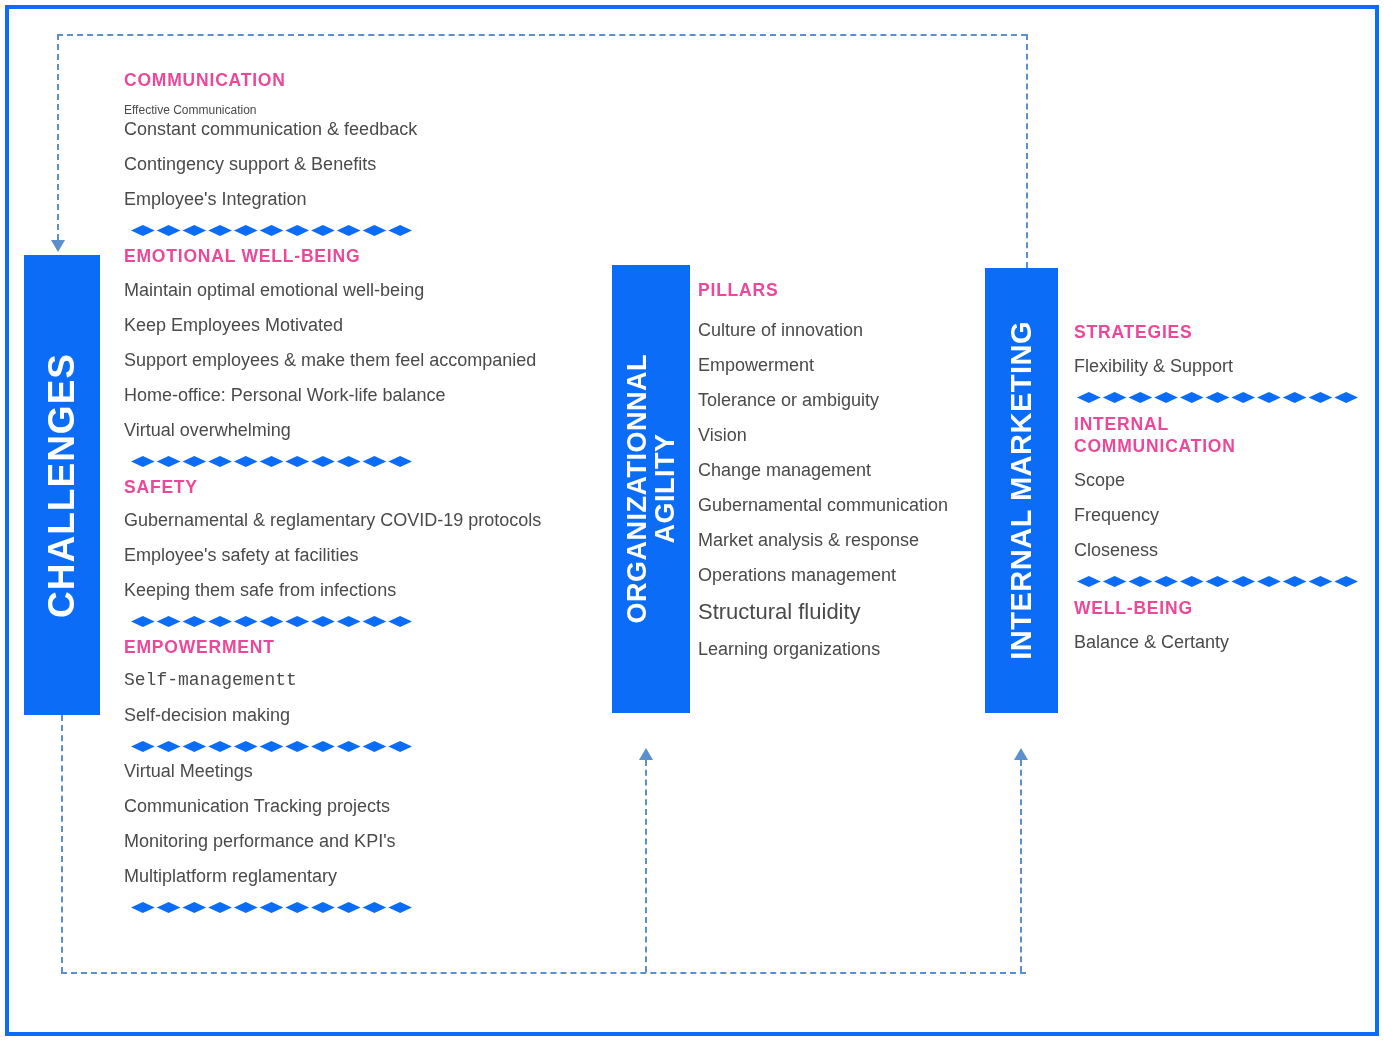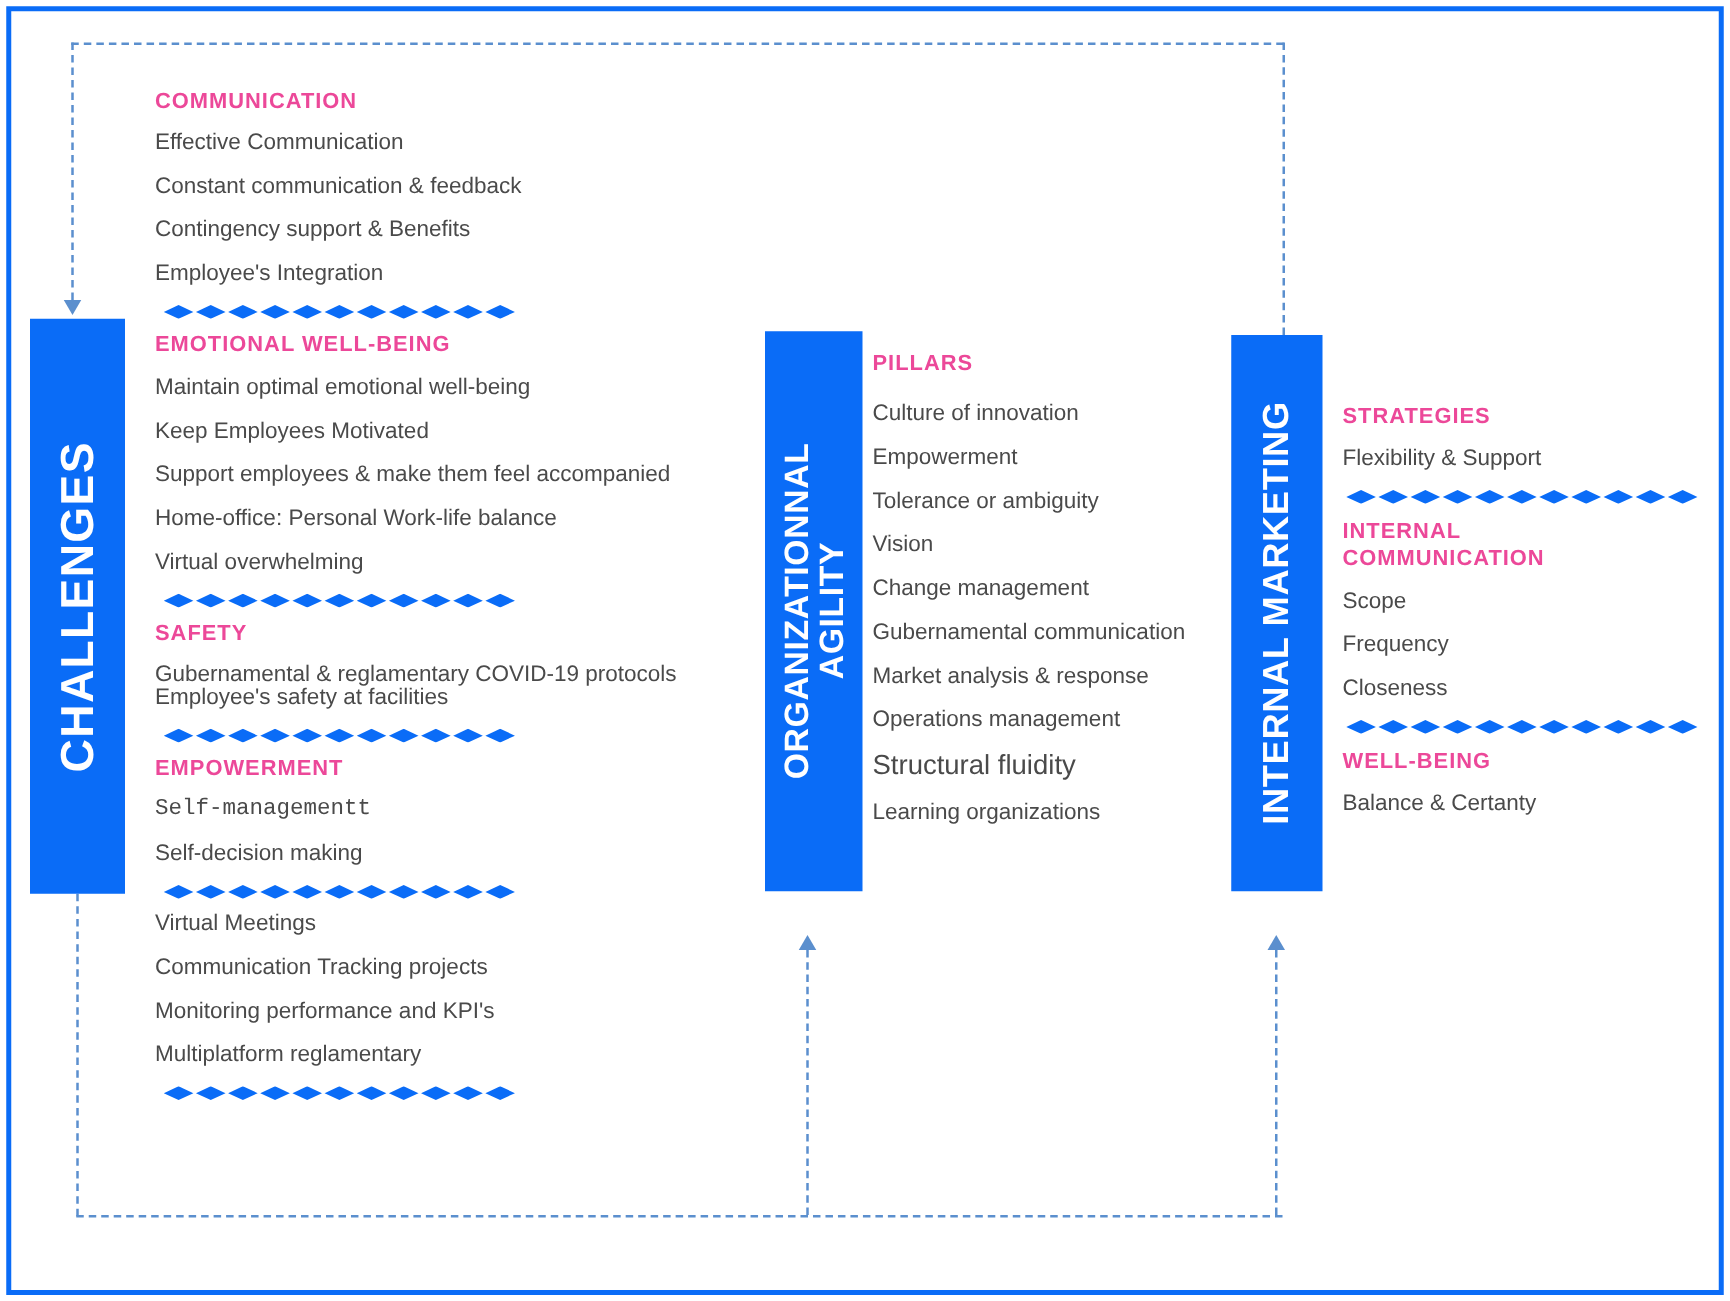--- a/index.html
+++ b/index.html
@@ -134,21 +134,21 @@
     <span class="vtext">ORGANIZATIONNAL
 AGILITY</span>
   </div>
   <div class="vbar" id="bar-marketing">
     <span class="vtext">INTERNAL MARKETING</span>
   </div>
 
   <div class="group" id="col-left">
       <div style="margin-bottom: 3px;">
         <div class="g-title" style="font-size: 17.5px; margin-bottom: 13px;">COMMUNICATION</div>
-        <div class="g-item" style="font-size: 18px; margin-bottom: 17px;">Effective Communication</div>
+        <div class="g-item" style="font-size: 12px; margin-bottom: 4px;">Effective Communication</div>
         <div class="g-item" style="font-size: 18px; margin-bottom: 17px;">Constant communication &amp; feedback</div>
         <div class="g-item" style="font-size: 18px; margin-bottom: 17px;">Contingency support &amp; Benefits</div>
         <div class="g-item" style="font-size: 18px; margin-bottom: 17px;">Employee's Integration</div>
         <span class="divider" style="margin-left: 6px; margin-bottom: 9px;">
           <svg width="283" height="11" viewBox="0 0 283 11">
             <polygon points="1.0290909090909093,5.5 12.863636363636363,0 24.698181818181816,5.5 12.863636363636363,11" fill="#0a6cf7"></polygon>
             <polygon points="26.756363636363638,5.5 38.59090909090909,0 50.42545454545455,5.5 38.59090909090909,11" fill="#0a6cf7"></polygon>
             <polygon points="52.48363636363636,5.5 64.31818181818181,0 76.15272727272726,5.5 64.31818181818181,11" fill="#0a6cf7"></polygon>
             <polygon points="78.2109090909091,5.5 90.04545454545455,0 101.88,5.5 90.04545454545455,11" fill="#0a6cf7"></polygon>
             <polygon points="103.93818181818182,5.5 115.77272727272727,0 127.60727272727271,5.5 115.77272727272727,11" fill="#0a6cf7"></polygon>
@@ -179,22 +179,23 @@
             <polygon points="155.39272727272729,5.5 167.22727272727275,0 179.0618181818182,5.5 167.22727272727275,11" fill="#0a6cf7"></polygon>
             <polygon points="181.12,5.5 192.95454545454547,0 204.78909090909093,5.5 192.95454545454547,11" fill="#0a6cf7"></polygon>
             <polygon points="206.84727272727272,5.5 218.6818181818182,0 230.51636363636365,5.5 218.6818181818182,11" fill="#0a6cf7"></polygon>
             <polygon points="232.57454545454544,5.5 244.4090909090909,0 256.24363636363637,5.5 244.4090909090909,11" fill="#0a6cf7"></polygon>
             <polygon points="258.3018181818182,5.5 270.1363636363636,0 281.97090909090906,5.5 270.1363636363636,11" fill="#0a6cf7"></polygon>
           </svg>
         </span>
       </div>
       <div style="margin-bottom: 3px;">
         <div class="g-title" style="font-size: 17.5px; margin-bottom: 13px;">SAFETY</div>
-        <div class="g-item" style="font-size: 18px; ">Gubernamental &amp; reglamentary COVID-19 protocols</div>
+        <div class="g-item" style="font-size: 18px; margin-bottom: 17px;">Gubernamental &amp; reglamentary COVID-19 protocols</div>
         <div class="g-item" style="font-size: 18px; margin-bottom: 17px;">Employee's safety at facilities</div>
+        <div class="g-item" style="font-size: 18px; margin-bottom: 17px;">Keeping them safe from infections</div>
         <span class="divider" style="margin-left: 6px; margin-bottom: 9px;">
           <svg width="283" height="11" viewBox="0 0 283 11">
             <polygon points="1.0290909090909093,5.5 12.863636363636363,0 24.698181818181816,5.5 12.863636363636363,11" fill="#0a6cf7"></polygon>
             <polygon points="26.756363636363638,5.5 38.59090909090909,0 50.42545454545455,5.5 38.59090909090909,11" fill="#0a6cf7"></polygon>
             <polygon points="52.48363636363636,5.5 64.31818181818181,0 76.15272727272726,5.5 64.31818181818181,11" fill="#0a6cf7"></polygon>
             <polygon points="78.2109090909091,5.5 90.04545454545455,0 101.88,5.5 90.04545454545455,11" fill="#0a6cf7"></polygon>
             <polygon points="103.93818181818182,5.5 115.77272727272727,0 127.60727272727271,5.5 115.77272727272727,11" fill="#0a6cf7"></polygon>
             <polygon points="129.66545454545454,5.5 141.5,0 153.33454545454546,5.5 141.5,11" fill="#0a6cf7"></polygon>
             <polygon points="155.39272727272729,5.5 167.22727272727275,0 179.0618181818182,5.5 167.22727272727275,11" fill="#0a6cf7"></polygon>
             <polygon points="181.12,5.5 192.95454545454547,0 204.78909090909093,5.5 192.95454545454547,11" fill="#0a6cf7"></polygon>

